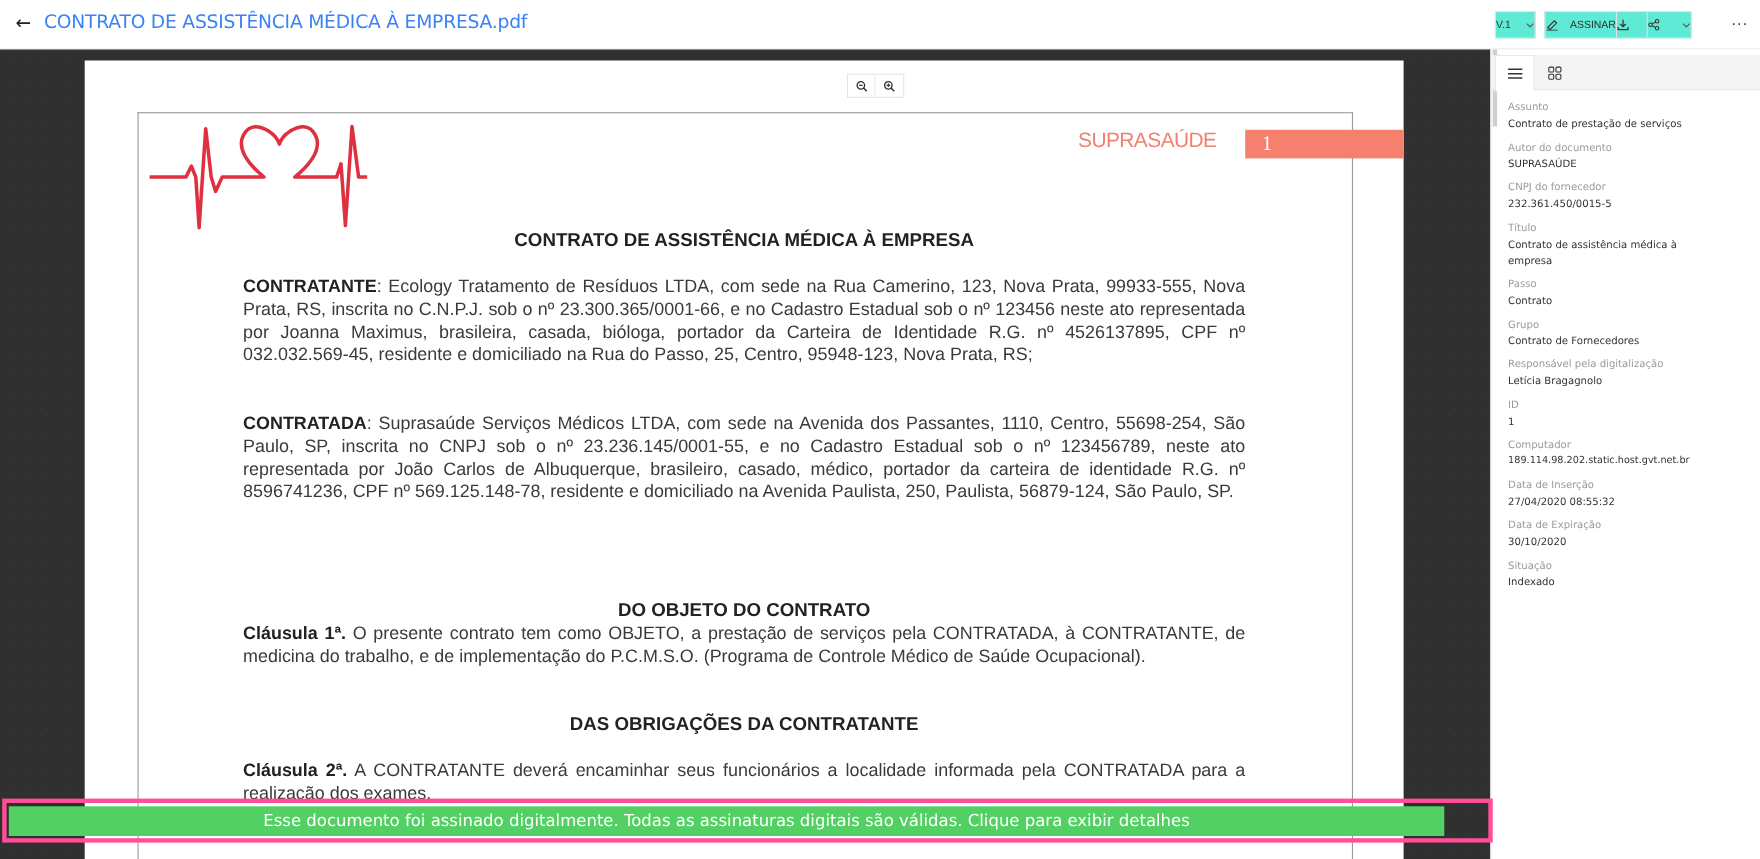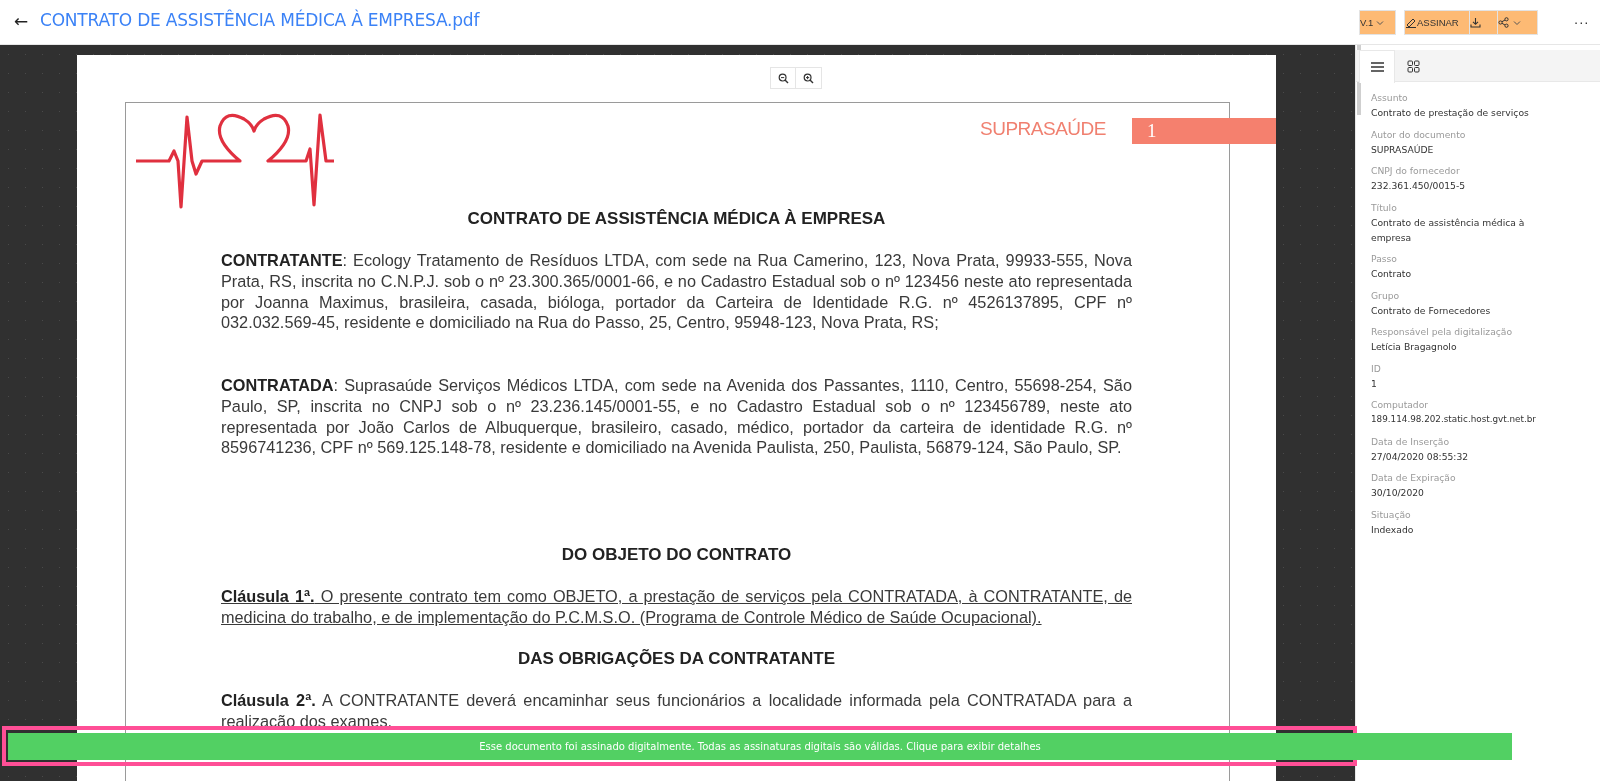--- a/index.html
+++ b/index.html
@@ -3,21 +3,21 @@
 <meta charset="utf-8">
 <style>
   * { box-sizing: border-box; margin: 0; padding: 0; }
   html, body { width: 1600px; height: 781px; overflow: hidden; background: #ffffff; font-family: "DejaVu Sans", sans-serif; }
 
   
   .topbar { position: absolute; left: 0; top: 0; width: 1600px; height: 45px; background: #fff; border-bottom: 1px solid #e6e6e6; }
   .back { position: absolute; left: 14px; top: 11px; width: 20px; height: 20px; font-size: 17px; line-height: 20px; color: #222; cursor: pointer; }
   .title { position: absolute; left: 40px; top: 10px; font-size: 17px; font-weight: 500; color: #3b82f6; letter-spacing: -0.2px; font-family: "DejaVu Sans", sans-serif; }
   .tools { position: absolute; top: 10px; height: 25px; display: flex; }
-  .tbtn { border: 1px solid #e3e3e3; background: #fdba74; height: 25px; display: flex; align-items: center; justify-content: flex-start; font-size: 9.5px; color: #333; font-family: "Liberation Sans", sans-serif; cursor: pointer; }
+  .tbtn { border: 1px solid #e3e3e3; background: #5eead4; height: 25px; display: flex; align-items: center; justify-content: space-between; font-size: 9.5px; color: #333; font-family: "Liberation Sans", sans-serif; cursor: pointer; }
   .tbtn svg { display: block; }
   .group { display: flex; }
   .group .tbtn + .tbtn { border-left: none; }
   .more { position: absolute; left: 1574px; top: 12px; font-size: 13px; color: #333; letter-spacing: 1px; cursor: pointer; }
 
   
   .viewer { position: absolute; left: 0; top: 45px; width: 1355px; height: 736px; background: #303030; overflow: hidden;
     background-image: radial-gradient(#4a4a4a 0.6px, transparent 0.8px); background-size: 17px 19px; }
   .page { position: absolute; left: 77px; top: 10px; width: 1199px; height: 740px; background: #fff; }
   .zoom-ctrl { position: absolute; left: 693px; top: 12px; display: flex; z-index: 3; }
@@ -38,21 +38,21 @@
   .tabs { position: absolute; left: 0; top: 5px; width: 245px; height: 32px; background: #f4f4f4; border-bottom: 1px solid #e8e8e8; }
   .tab { position: absolute; top: 0; width: 36px; height: 32px; display: flex; align-items: center; justify-content: center; cursor: pointer; }
   .tab.active { background: #fff; border: 1px solid #e8e8e8; border-bottom: none; height: 33px; }
   .meta { position: absolute; left: 15px; top: 46px; width: 225px; }
   .field { margin-bottom: 7.5px; }
   .flabel { font-size: 9.2px; color: #9a9a9a; line-height: 14px; font-family: "DejaVu Sans", sans-serif; }
   .fval { font-size: 9.2px; color: #333; line-height: 15px; font-weight: 500; font-family: "DejaVu Sans", sans-serif; }
 
   
   .banner-outline { position: absolute; left: 2px; top: 726px; width: 1355px; height: 40px; border: 4px solid #ff4f96; z-index: 10; }
-  .banner { position: absolute; left: 8px; top: 733px; width: 1504px; height: 27px; background: #52d063; z-index: 11; color: #fff; font-size: 10px; text-align: center; line-height: 27px; cursor: pointer; font-family: "DejaVu Sans", sans-serif; }
+  .banner { position: absolute; left: 8px; top: 733px; width: 1305px; height: 27px; background: #52d063; z-index: 11; color: #fff; font-size: 15px; text-align: center; line-height: 27px; cursor: pointer; font-family: "DejaVu Sans", sans-serif; }
 </style>
 </head>
 <body>
 
 <div class="topbar">
   <span class="back">←</span>
   <span class="title">CONTRATO DE ASSISTÊNCIA MÉDICA À EMPRESA.pdf</span>
 
   <div class="tools" style="left:1359px;">
     <div class="tbtn" style="width:37px;">
@@ -123,21 +123,21 @@
 
     <div class="h" style="top:154px;">CONTRATO DE ASSISTÊNCIA MÉDICA À EMPRESA</div>
 
     <p class="doc" style="top:195px;"><b>CONTRATANTE</b><span>: Ecology Tratamento de Resíduos LTDA, com sede na Rua Camerino, 123, Nova Prata, 99933-555, Nova Prata, RS, inscrita no C.N.P.J. sob o nº 23.300.365/0001-66, e no Cadastro Estadual sob o nº 123456 neste ato representada por Joanna Maximus, brasileira, casada, bióloga, portador da Carteira de Identidade R.G. nº 4526137895, CPF nº 032.032.569-45, residente e domiciliado na Rua do Passo, 25, Centro, 95948-123, Nova Prata, RS;</span></p>
 
     <p class="doc" style="top:320px;"><b>CONTRATADA</b><span>: Suprasaúde Serviços Médicos LTDA, com sede na Avenida dos Passantes, 1110, Centro, 55698-254, São Paulo, SP, inscrita no CNPJ sob o nº 23.236.145/0001-55, e no Cadastro Estadual sob o nº 123456789, neste ato representada por João Carlos de Albuquerque, brasileiro, casado, médico, portador da carteira de identidade R.G. nº 8596741236, CPF nº 569.125.148-78, residente e domiciliado na Avenida Paulista, 250, Paulista, 56879-124, São Paulo, SP.</span></p>
 
 
     <div class="h" style="top:490px;">DO OBJETO DO CONTRATO</div>
 
-    <p class="doc" style="top:531px;text-decoration:underline;"><b>Cláusula 1ª.</b><span> O presente contrato tem como OBJETO, a prestação de serviços pela CONTRATADA, à CONTRATANTE, de medicina do trabalho, e de implementação do P.C.M.S.O. (Programa de Controle Médico de Saúde Ocupacional).</span></p>
+    <p class="doc" style="top:511px;"><b>Cláusula 1ª.</b><span> O presente contrato tem como OBJETO, a prestação de serviços pela CONTRATADA, à CONTRATANTE, de medicina do trabalho, e de implementação do P.C.M.S.O. (Programa de Controle Médico de Saúde Ocupacional).</span></p>
 
     <div class="h" style="top:594px;">DAS OBRIGAÇÕES DA CONTRATANTE</div>
 
     <p class="doc" style="top:635px;"><b>Cláusula 2ª.</b><span> A CONTRATANTE deverá encaminhar seus funcionários a localidade informada pela CONTRATADA para a realização dos exames.</span></p>
   </div>
 </div>
 
 <div class="sidebar">
   <div class="sb-scroll"></div>
   <div class="tabs">

